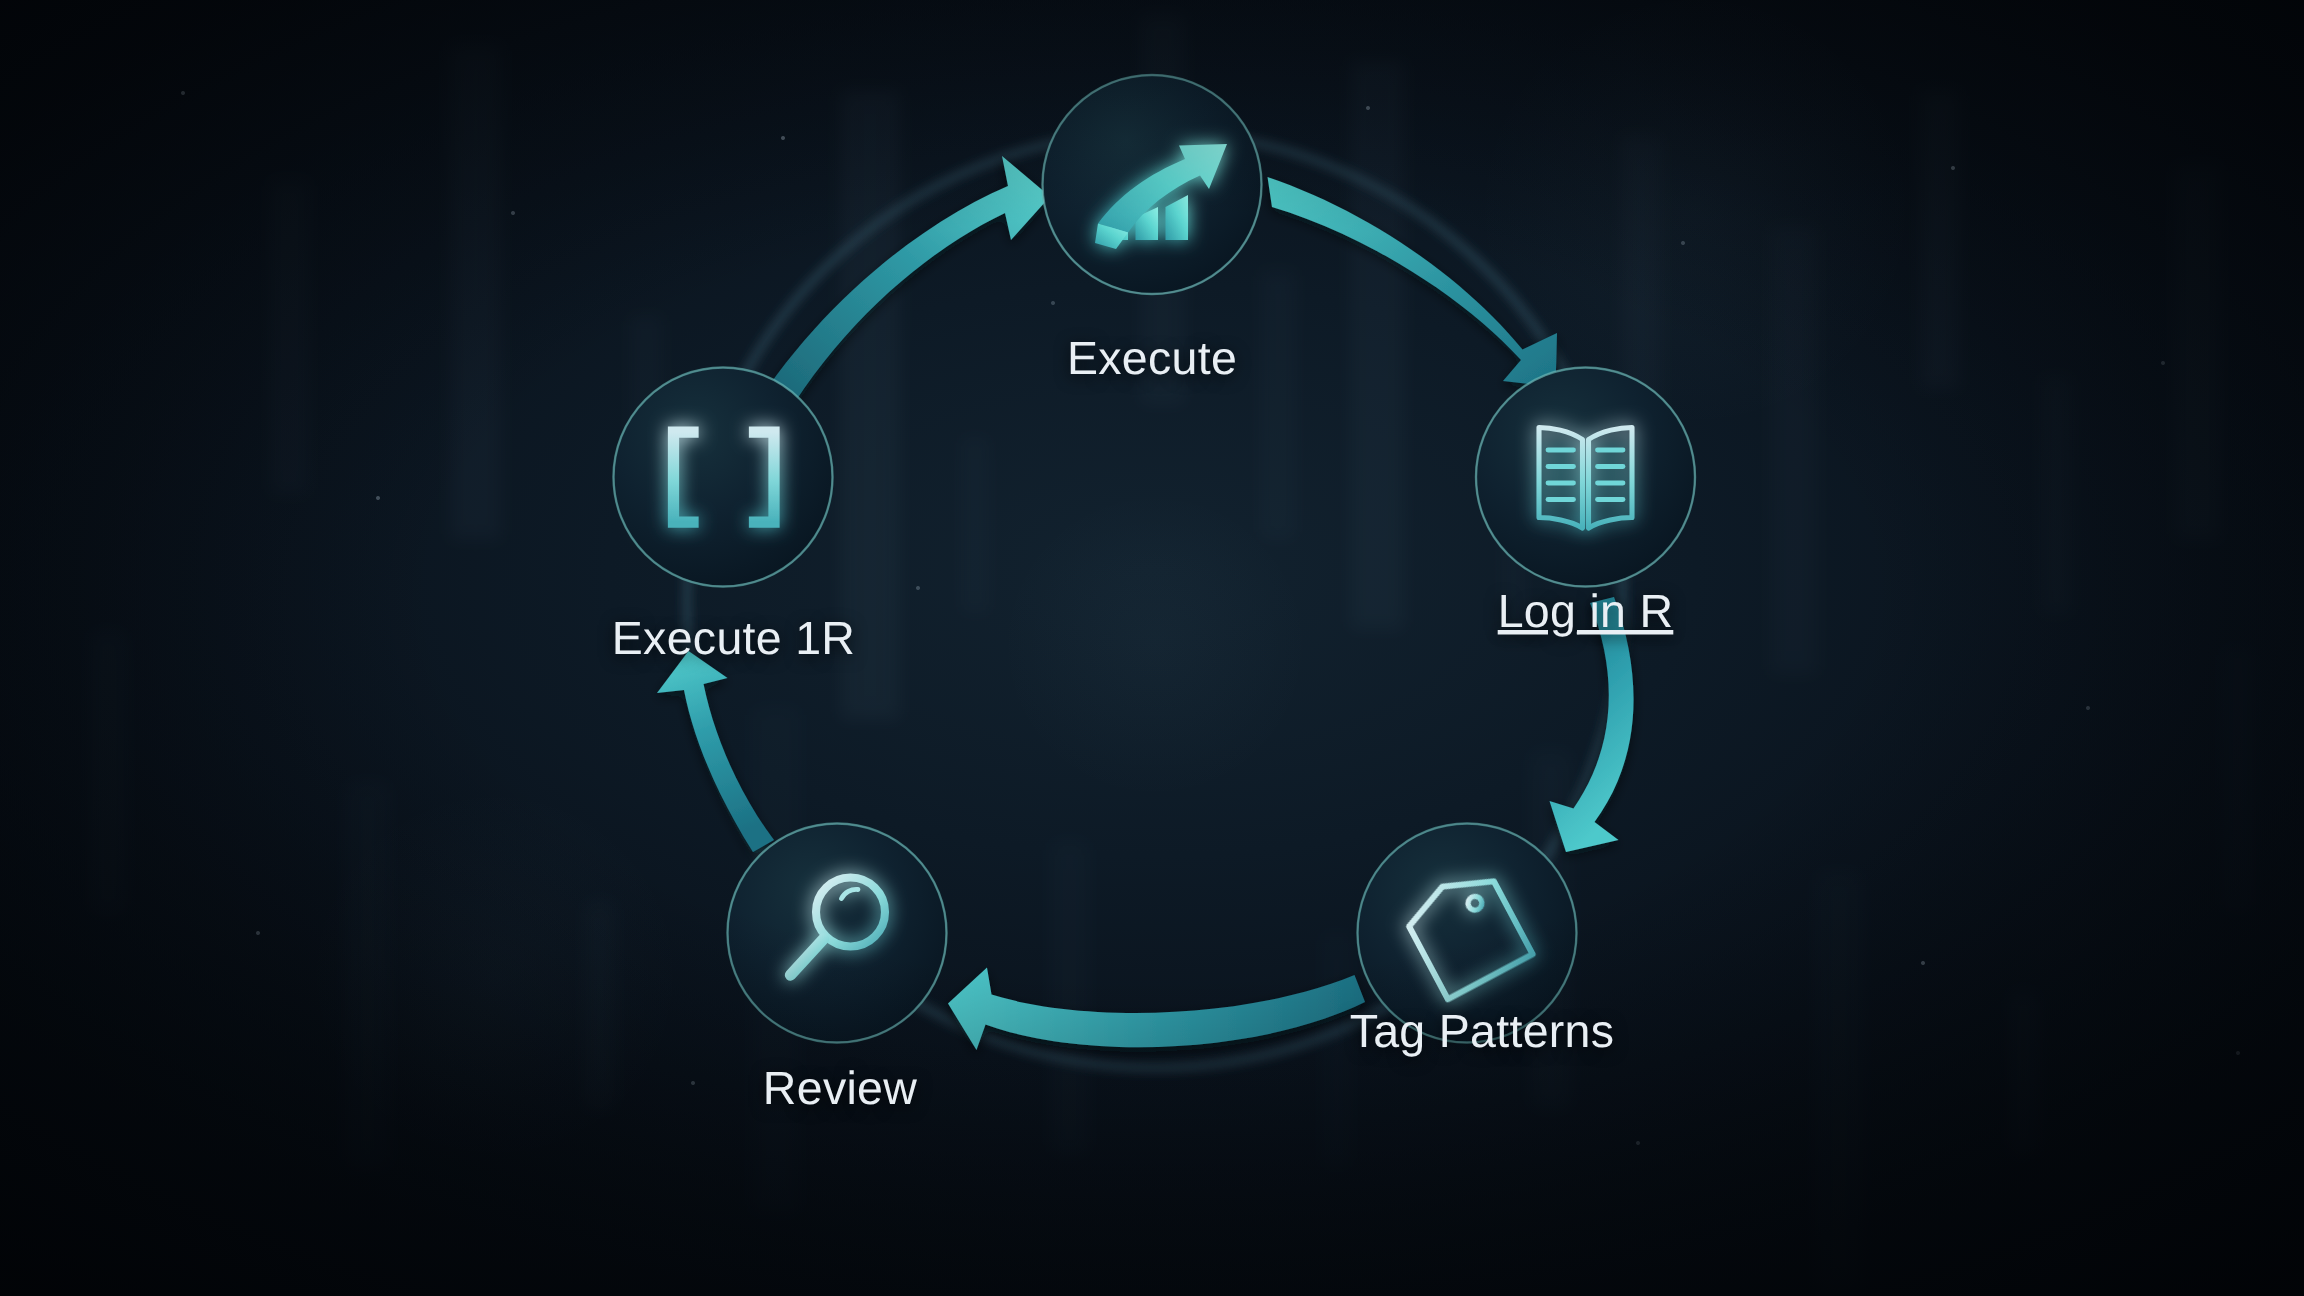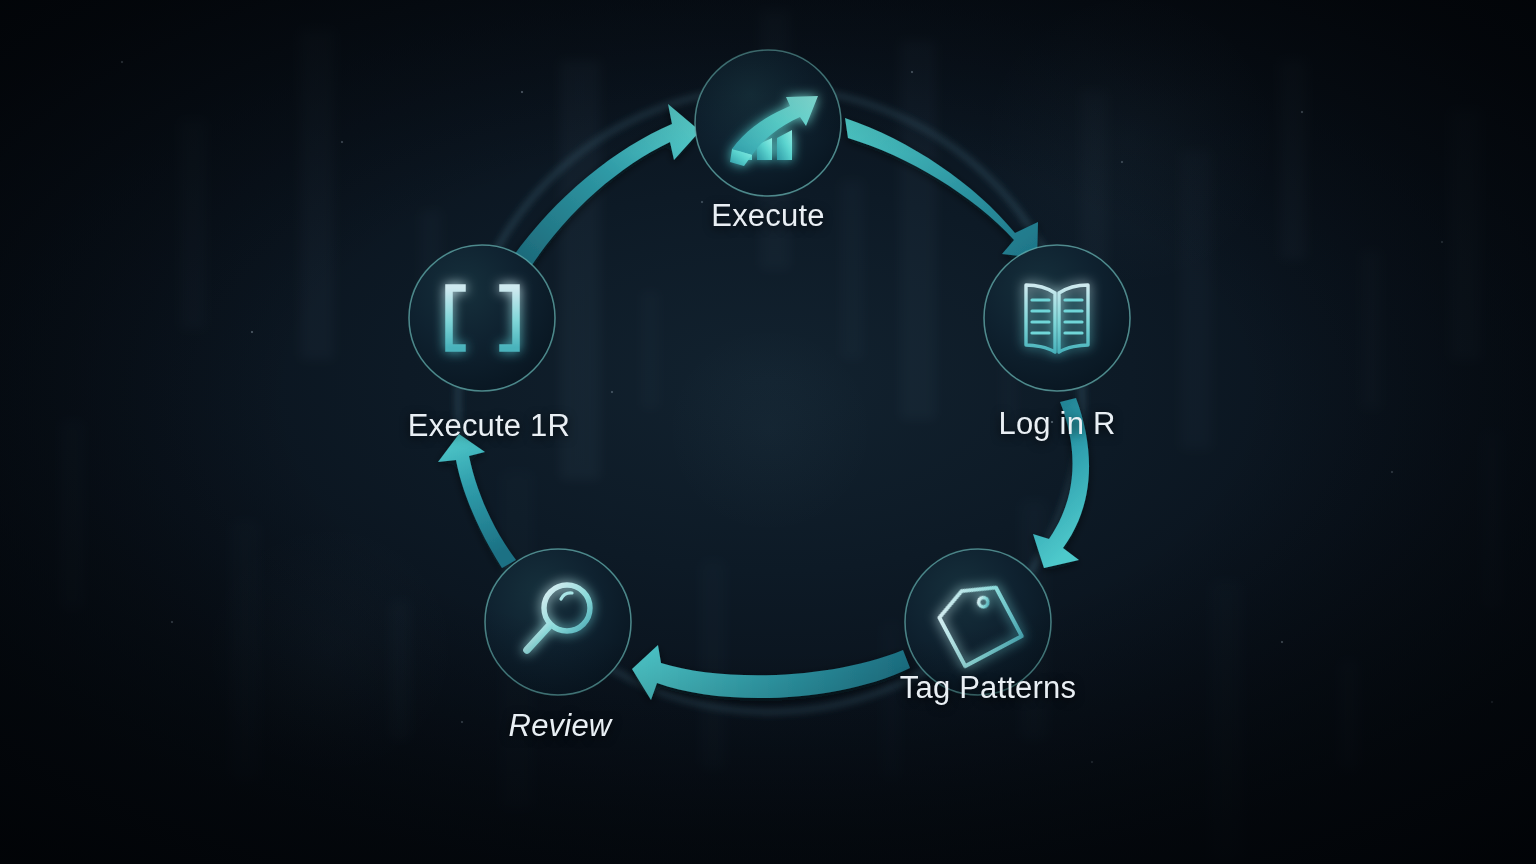--- a/index.html
+++ b/index.html
@@ -124,21 +124,21 @@
     color:#e9eff4;
     font-size:31px;
     line-height:44px;
     font-weight:400;
     letter-spacing:.2px;
     text-align:center;
     white-space:nowrap;
     text-shadow:0 2px 10px rgba(0,0,0,.75);
     transform:translateX(-50%);
   }
-  .label.two-line { white-space:normal; width:260px;font-style:italic; }
+  .label.two-line { white-space:normal; width:260px; }
 </style>
 </head>
 <body>
 
 <div id="stage">
 
   <div class="bg-base"></div>
   <div class="bg-candles"></div>
   <div class="bg-candles2"></div>
   <div class="bg-speck"></div>
@@ -357,23 +357,23 @@
 
         <path fill="none" stroke="url(#icoPale)" stroke-width="7.5" stroke-linecap="square" d="M503,288 L516,288 L516,348 L503,348"></path>
 
         <line x1="468" y1="318" x2="497" y2="318" stroke="url(#icoPale)" stroke-width="7.5" stroke-linecap="butt"></line>
       </g>
     </g>
   </svg>
 
   <div class="bg-vignette"></div>
 
-  <div class="label" style="left:768px; top:194px;">Execute</div>
-
-  <div class="label" style="left:1057px; top:402px;">Log in R</div>
+  <div class="label" style="left:768px; top:217px;">Execute</div>
+
+  <div class="label" style="left:1057px; top:386px;text-decoration:underline;">Log in R</div>
 
   <div class="label" style="left:988px; top:666px;">Tag Patterns</div>
 
   <div class="label two-line" style="left:560px; top:704px;">
     <div>Review</div>
   </div>
 
   <div class="label" style="left:489px; top:404px;">Execute 1R</div>
 
 </div>

